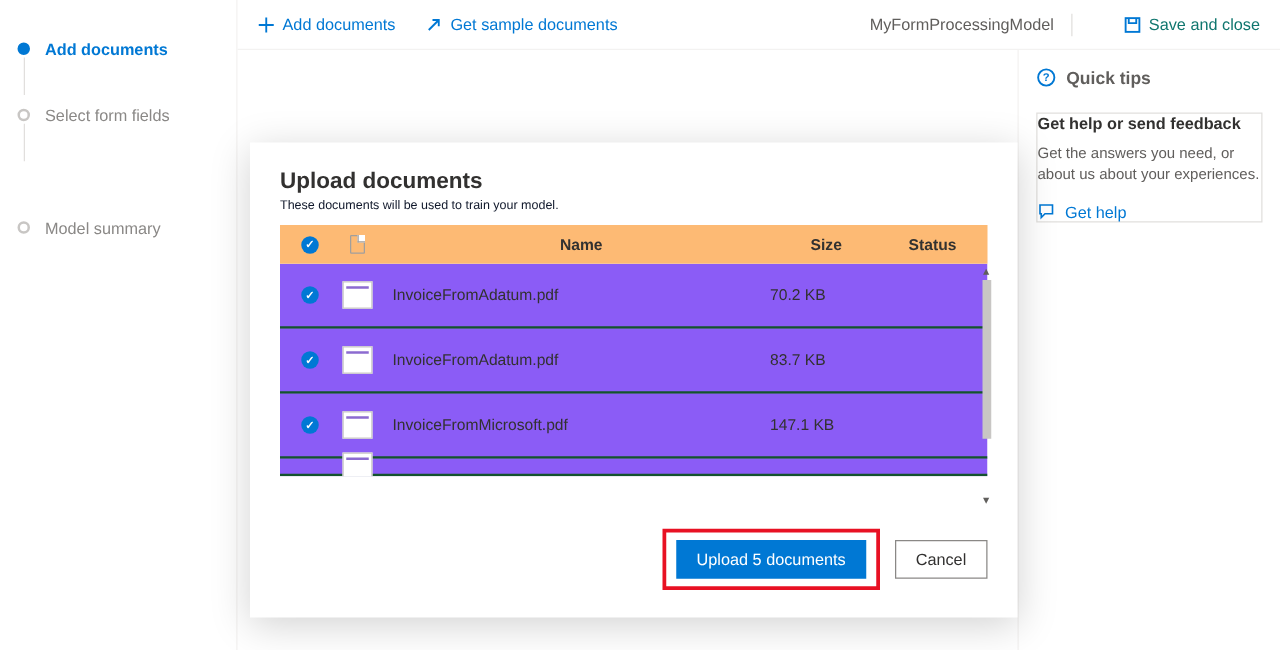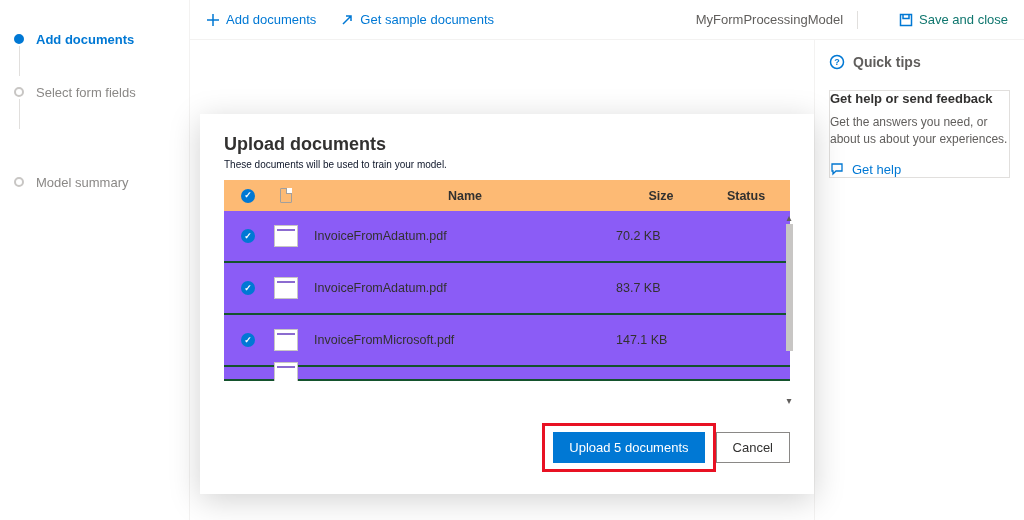--- a/index.html
+++ b/index.html
@@ -58,21 +58,21 @@
     .doc-ico { width:12px; height:15px; border:1px solid #a19f9d; border-radius:1px; position:relative; }
     .doc-ico::after { content:""; position:absolute; right:-1px; top:-1px; width:5px; height:5px; background:#fff; border-left:1px solid #a19f9d; border-bottom:1px solid #a19f9d; }
     .thumb { width:24px; height:22px; background:#fff; border:1px solid #c8c6c4; position:relative;}
     .thumb::before { content:""; position:absolute; top:3px; left:2px; right:2px; height:2px; background:#8c6bd0;}
     .scrollbar { position:absolute; right:-6px; top:30px; width:14px; bottom:0; }
     .track { width:100%; height:100%; display:flex; flex-direction:column; align-items:center;}
     .arrow { height:14px; font-size:10px; color:#605e5c; display:flex; align-items:center; justify-content:center; width:100%;}
     .thumb-bar { flex:1; width:100%; display:flex; justify-content:center;}
     .thumb-bar div { width:7px; background:#c8c6c4; height:75%; margin-top:0;}
 
-    .dialog-footer { display:flex; justify-content:flex-end; padding-top: 16px; align-items:center;}
+    .dialog-footer { display:flex; justify-content:flex-end; gap:12px; padding-top: 16px; align-items:center;}
     .highlight-box { border:3px solid #e81123; padding: 6px 8px; display:inline-flex;}
     .btn-primary { background:#0078d4; color:#fff; border:none; padding: 8px 16px; font-size:13px; cursor:pointer;}
     .btn-secondary { background:#fff; border:1px solid #8a8886; padding: 7px 16px; font-size:13px; color:#323130; cursor:pointer;text-align:right;}
 
     svg { display:block; }
     .ico-blue { stroke:#0078d4; fill:none; }
   </style>
 </head>
 <body>
 

